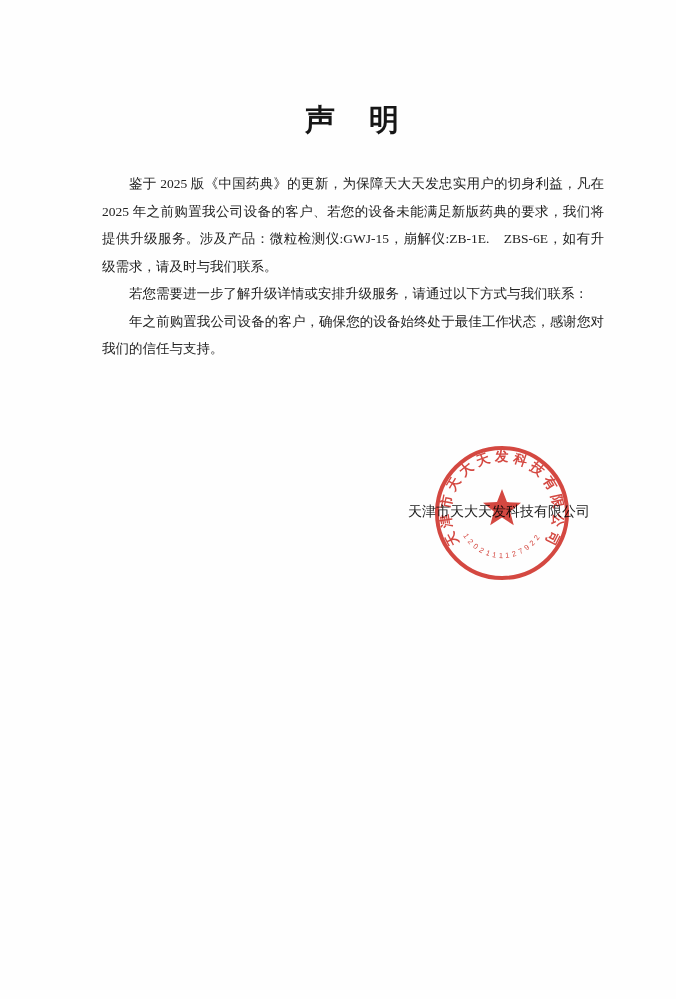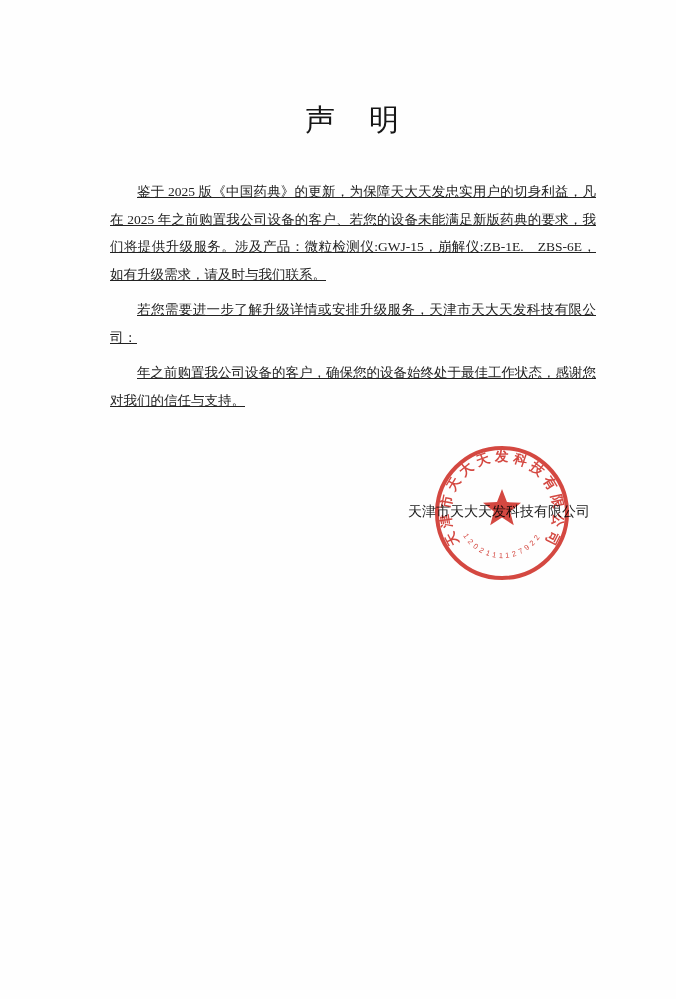--- a/index.html
+++ b/index.html
@@ -14,36 +14,36 @@
     color: #1f1f1f;
   }
   .title {
     position: absolute;
     top: 100px;
     left: 102px;
     width: 502px;
     margin: 0;
     text-align: center;
     font-size: 30px;
-    font-weight: normal;
+    font-weight: bold;
     letter-spacing: 2px;
     color: #161616;
   }
   .body-block {
     position: absolute;
     top: 170px;
     left: 102px;
     width: 502px;
     font-size: 13.5px;
     line-height: 27.5px;
     text-align: justify;
     text-justify: inter-ideograph;
     color: #222222;
   }
-  .para { margin: 8px; text-decoration: underline; }
+  .para { margin: 0; }
   .para.indent { text-indent: 2em; }
   .signature-block {
     position: absolute;
     right: 86px;
     top: 503px;
     text-align: right;
     font-size: 14px;
     color: #1c1c1c;
   }
   .sig-company { line-height: 18px; }
@@ -69,21 +69,21 @@
 </style>
 </head>
 <body>
 
 <div class="page">
 
   <h1 class="title">声　明</h1>
 
   <div class="body-block">
     <p class="para indent">鉴于 2025 版《中国药典》的更新，为保障天大天发忠实用户的切身利益，凡在 2025 年之前购置我公司设备的客户、若您的设备未能满足新版药典的要求，我们将提供升级服务。涉及产品：微粒检测仪:GWJ-15，崩解仪:ZB-1E.　ZBS-6E，如有升级需求，请及时与我们联系。</p>
-    <p class="para indent">若您需要进一步了解升级详情或安排升级服务，天津市天大天发科技有限公司：</p>
+    <p class="para indent">若您需要进一步了解升级详情或安排升级服务，请通过以下方式与我们联系：</p>
     <p class="para indent">年之前购置我公司设备的客户，确保您的设备始终处于最佳工作状态，感谢您对我们的信任与支持。</p>
   </div>
 
   <div class="signature-block">
     <div class="sig-company">天津市天大天发科技有限公司</div>
   </div>
 
   <svg class="seal" viewBox="0 0 150 150">
     <defs>
       <path id="ringPath" d="M 32.4 104.8 A 52 52 0 1 1 117.6 104.8" fill="none"></path>

